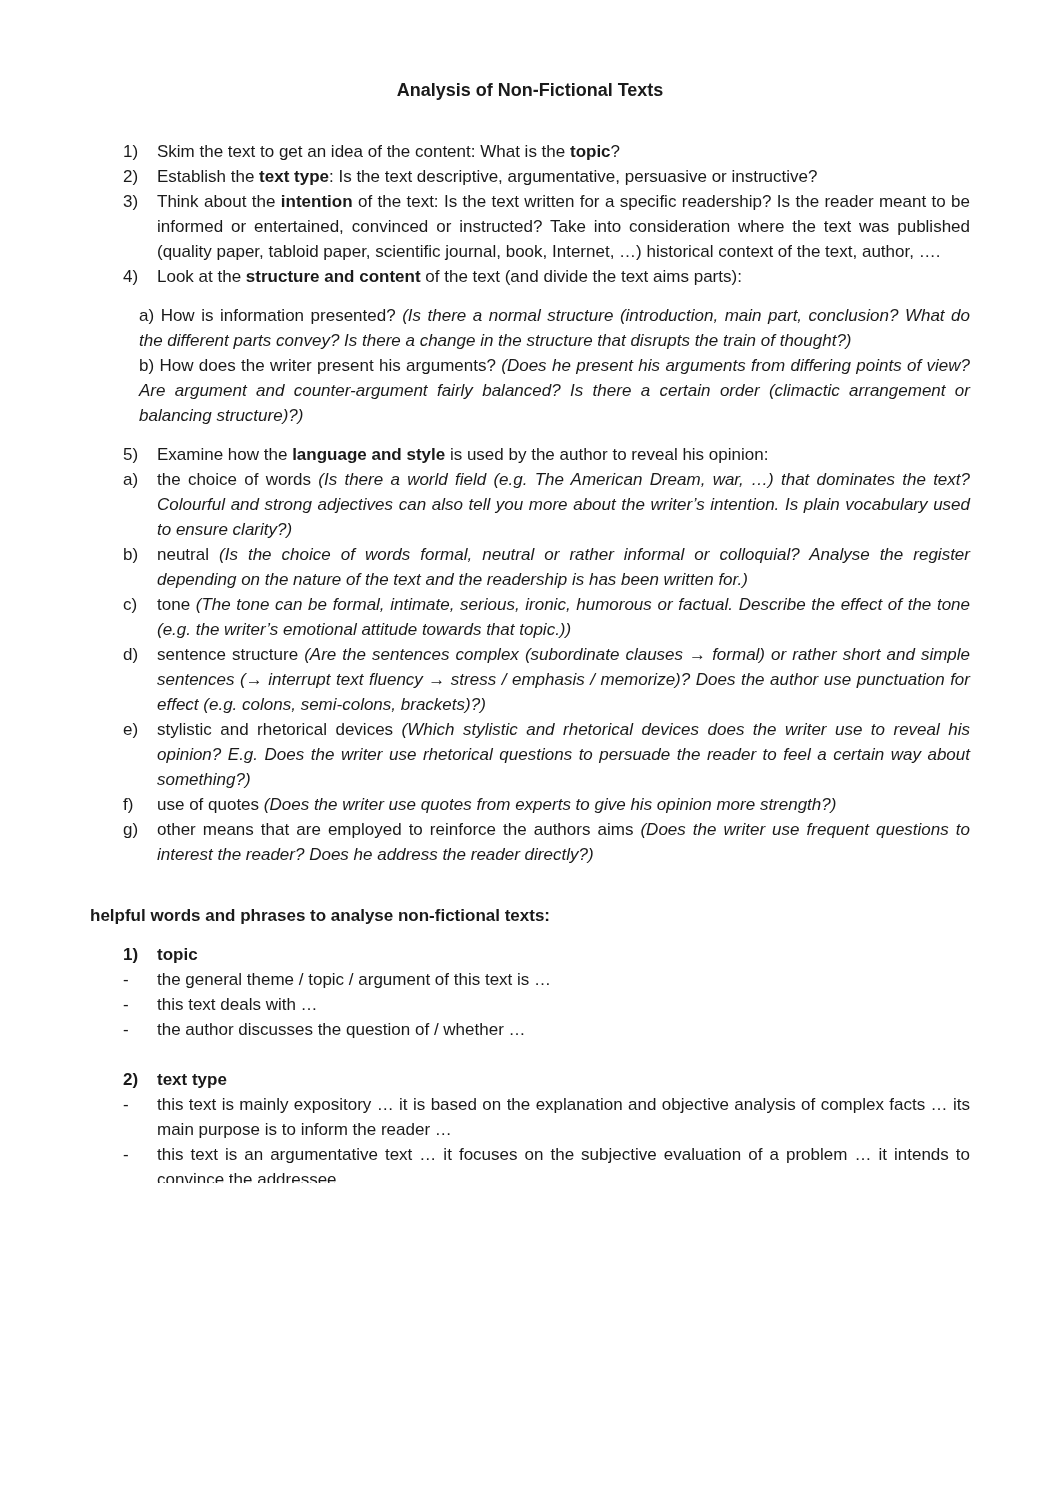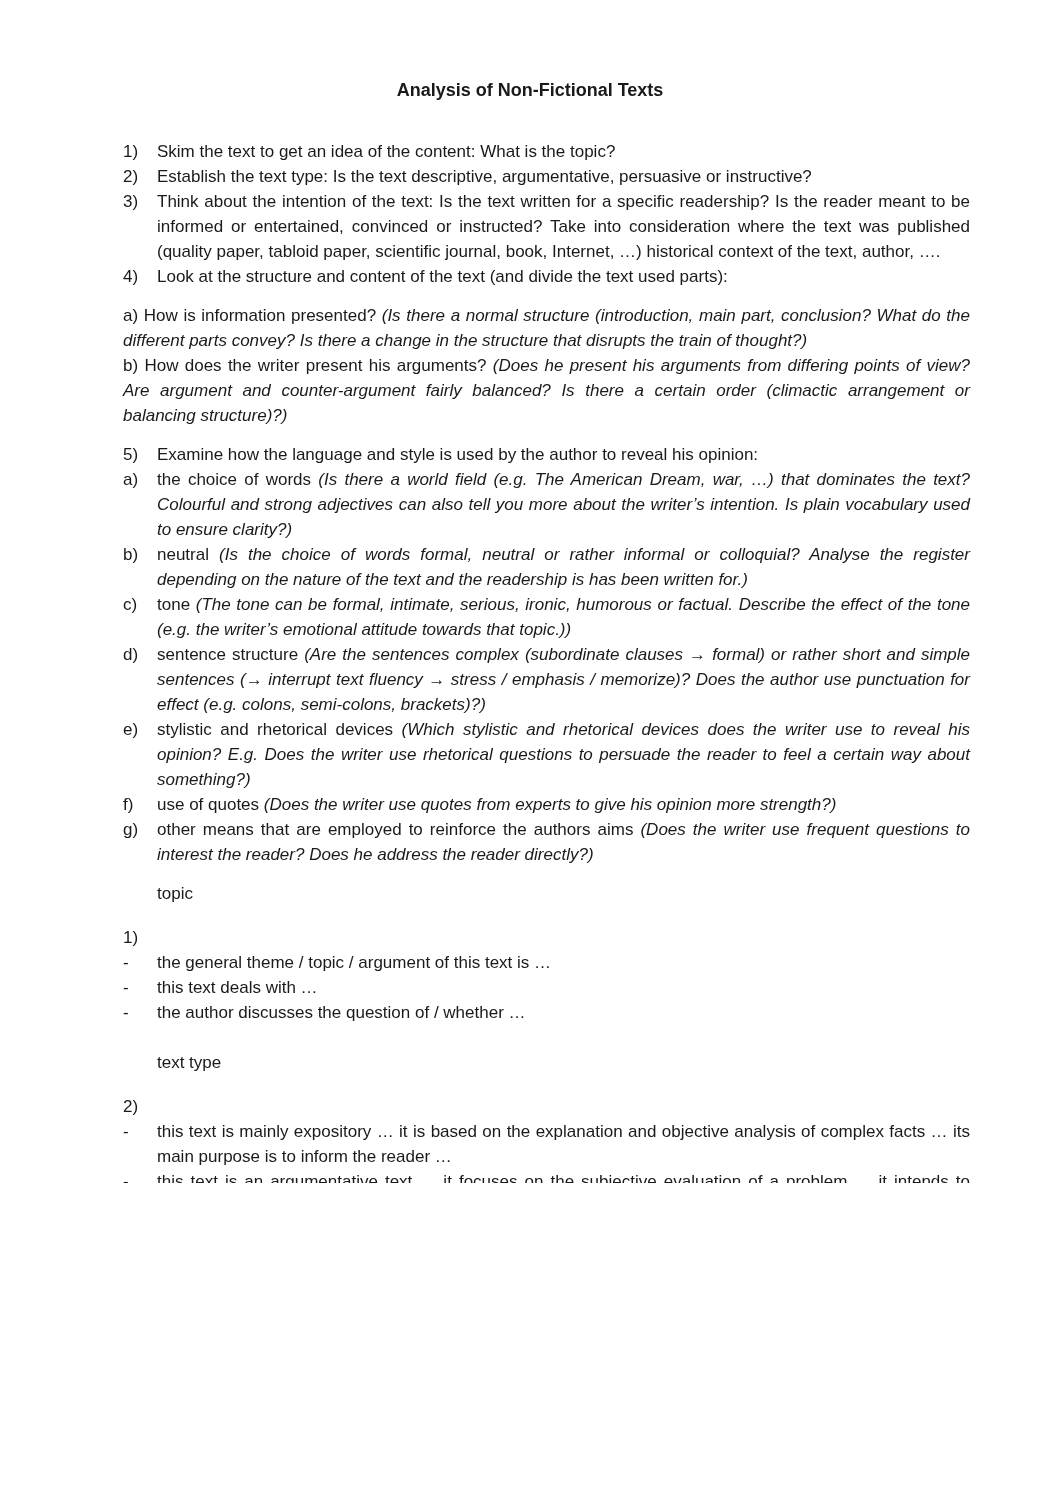--- a/index.html
+++ b/index.html
@@ -15,26 +15,26 @@
     padding:78px 90px 0 90px;
     overflow:hidden;
   }
   .doc-title {
     font-size:18px;
     font-weight:700;
     text-align:center;
     margin-bottom:29px;
   }
   .para { text-align:justify; }
-  .subpara { margin-left:33px; text-align:justify; }
+  .subpara { margin-left:49px; text-align:justify; }
   .heading { font-weight:700; text-align:left; }
   .item { display:flex; margin-left:33px; }
   .item .marker { flex:0 0 34px; }
   .item .body { flex:1 1 auto; text-align:justify; }
-  .b { font-weight:400;margin-top:44px; }
+  .b { font-weight:700; }
   .i { font-style:italic; }
   .gap-sm { margin-top:14px; }
   .gap-md { margin-top:25px; }
   .gap-lg { margin-top:36px; }
 </style>
 </head>
 <body>
 
 <div class="page">
   <h1 class="doc-title">Analysis of Non-Fictional Texts</h1>
@@ -46,21 +46,21 @@
       <div class="item">
         <span class="marker">2)</span>
         <span class="body"><span class="">Establish the </span><span class="b ">text type</span><span class="">: Is the text descriptive, argumentative, persuasive or instructive?</span></span>
       </div>
       <div class="item">
         <span class="marker">3)</span>
         <span class="body"><span class="">Think about the </span><span class="b ">intention</span><span class=""> of the text: Is the text written for a specific readership? Is the reader meant to be informed or entertained, convinced or instructed? Take into consideration where the text was published (quality paper, tabloid paper, scientific journal, book, Internet, …) historical context of the text, author, ….</span></span>
       </div>
       <div class="item">
         <span class="marker">4)</span>
-        <span class="body"><span class="">Look at the </span><span class="b ">structure and content</span><span class=""> of the text (and divide the text used parts):</span></span>
+        <span class="body"><span class="">Look at the </span><span class="b ">structure and content</span><span class=""> of the text (and divide the text aims parts):</span></span>
       </div>
       <div class="subpara gap-sm"><span class="body"><span class="">a) How is information presented? </span><span class="i">(Is there a normal structure (introduction, main part, conclusion? What do the different parts convey? Is there a change in the structure that disrupts the train of thought?)</span></span></div>
       <div class="subpara"><span class="body"><span class="">b) How does the writer present his arguments? </span><span class="i">(Does he present his arguments from differing points of view? Are argument and counter-argument fairly balanced? Is there a certain order (climactic arrangement or balancing structure)?)</span></span></div>
       <div class="item gap-sm">
         <span class="marker">5)</span>
         <span class="body"><span class="">Examine how the </span><span class="b ">language and style</span><span class=""> is used by the author to reveal his opinion:</span></span>
       </div>
       <div class="item">
         <span class="marker">a)</span>
         <span class="body"><span class="">the choice of words </span><span class="i">(Is there a world field (e.g. The American Dream, war, …) that dominates the text? Colourful and strong adjectives can also tell you more about the writer’s intention. Is plain vocabulary used to ensure clarity?)</span></span>
@@ -82,20 +82,21 @@
         <span class="body"><span class="">stylistic and rhetorical devices </span><span class="i">(Which stylistic and rhetorical devices does the writer use to reveal his opinion? E.g. Does the writer use rhetorical questions to persuade the reader to feel a certain way about something?)</span></span>
       </div>
       <div class="item">
         <span class="marker">f)</span>
         <span class="body"><span class="">use of quotes </span><span class="i">(Does the writer use quotes from experts to give his opinion more strength?)</span></span>
       </div>
       <div class="item">
         <span class="marker">g)</span>
         <span class="body"><span class="">other means that are employed to reinforce the authors aims </span><span class="i">(Does the writer use frequent questions to interest the reader? Does he address the reader directly?)</span></span>
       </div>
+      <div class="heading para gap-lg"><span class="body"><span class="b ">helpful words and phrases to analyse non-fictional texts:</span></span></div>
       <div class="item gap-sm">
         <span class="marker b">1)</span>
         <span class="body"><span class="b ">topic</span></span>
       </div>
       <div class="item">
         <span class="marker">-</span>
         <span class="body"><span class="">the general theme / topic / argument of this text is …</span></span>
       </div>
       <div class="item">
         <span class="marker">-</span>

